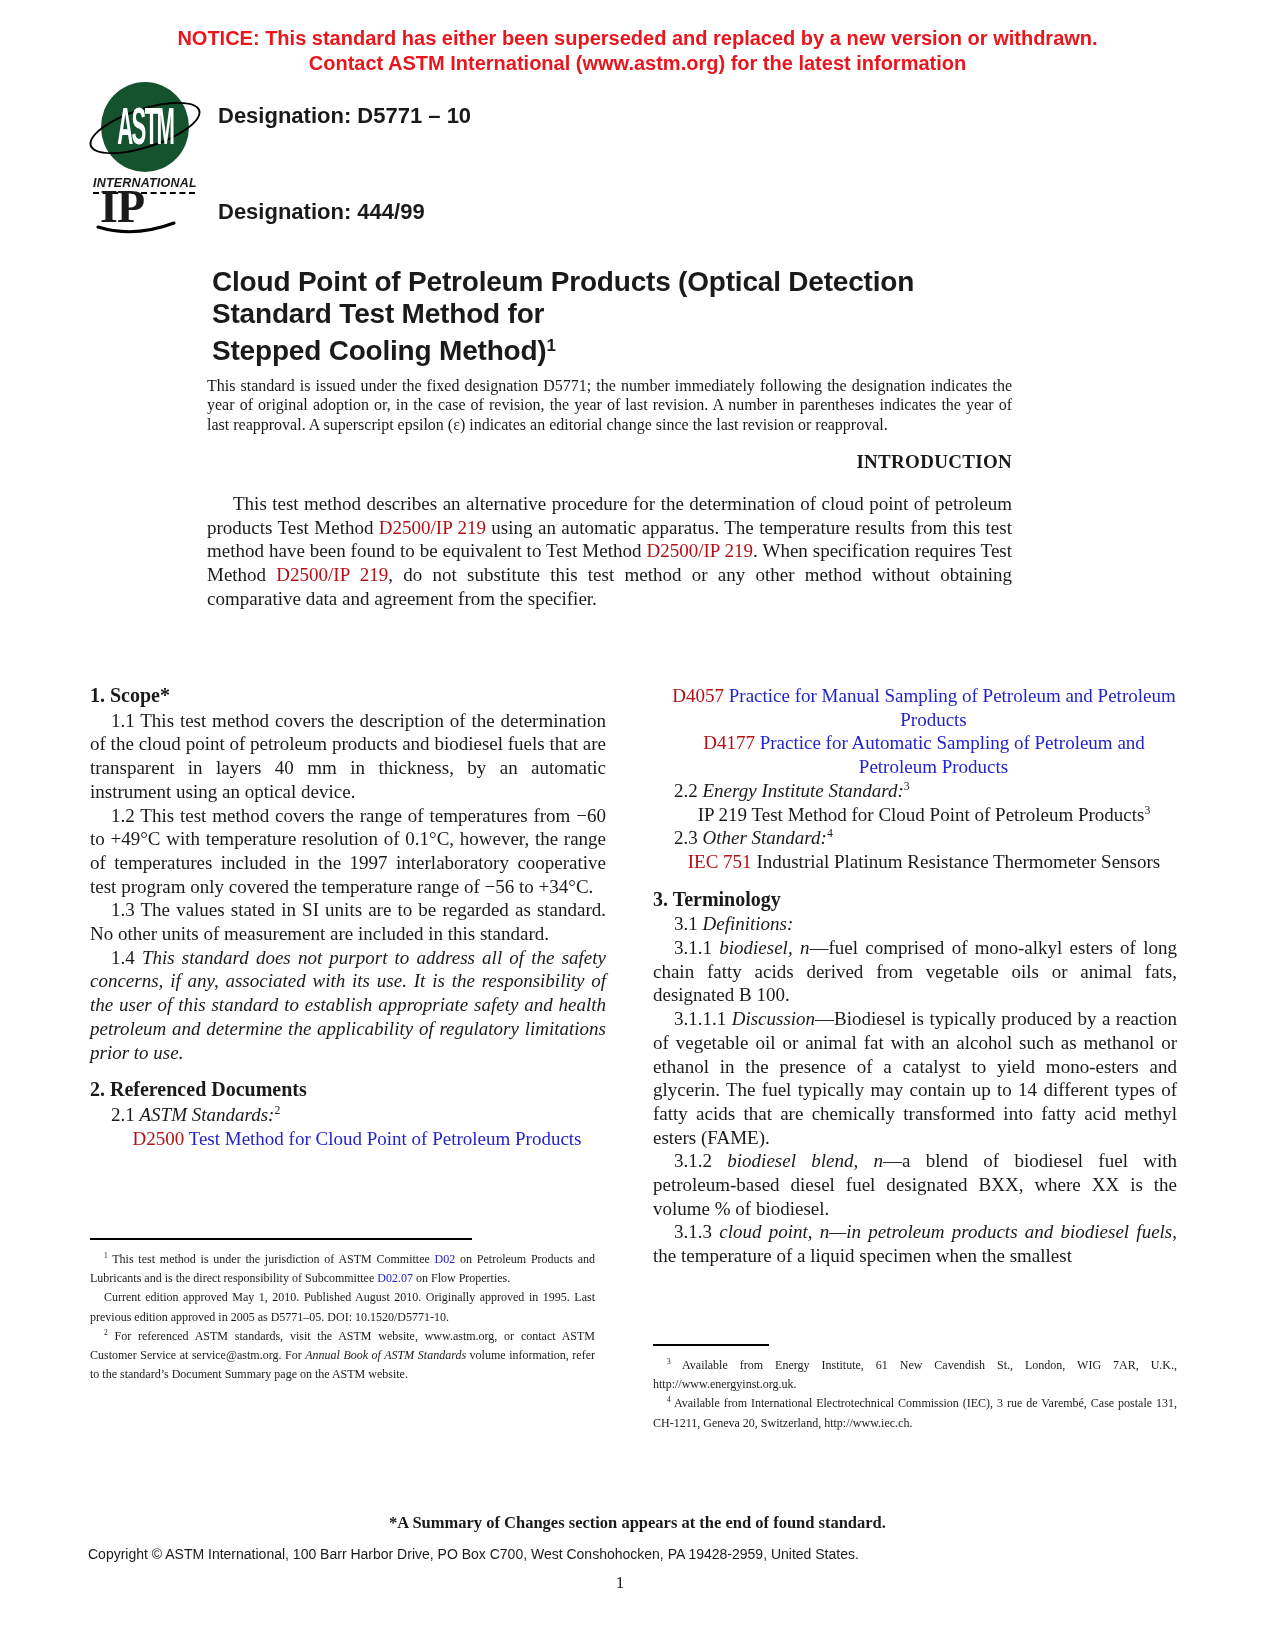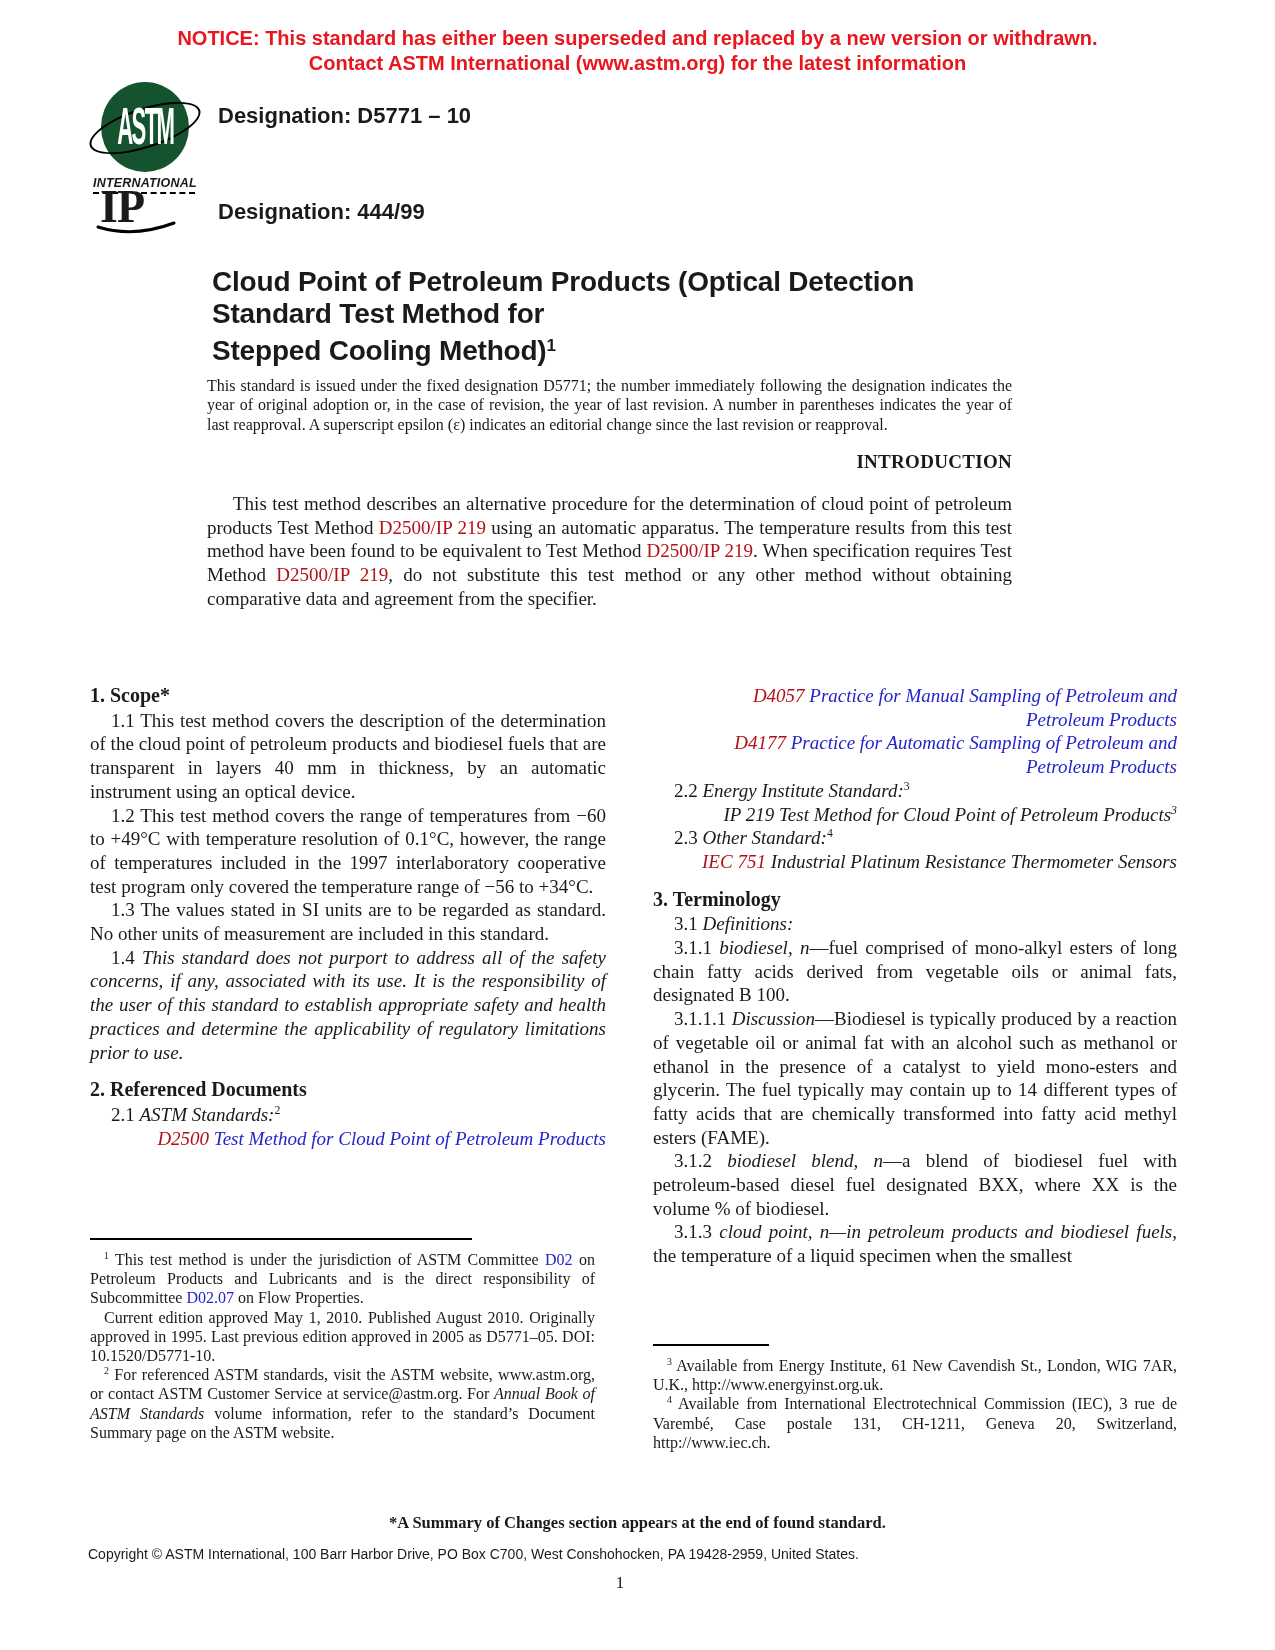--- a/index.html
+++ b/index.html
@@ -86,23 +86,23 @@
     position:absolute;left:207px;top:492px;width:805px;
     font-size:19px;line-height:23.7px;text-align:justify;text-indent:26px;
   }
   
   .col{position:absolute;font-size:19px;line-height:23.7px;text-align:justify;}
   .col-left{left:90px;top:684px;width:516px;}
   .col-right{left:653px;top:684px;width:524px;}
   .sec-head{font-size:20px;font-weight:bold;margin:0 0 1px 0;text-align:left;}
   .sec-head.spaced{margin-top:14px;}
   .para{margin:0;text-indent:21px;}
-  .ref{margin:0;padding-left:37px;text-indent:-19px;text-align:right;font-style:italic;}
-  
-  .footnotes{position:absolute;font-size:16px;line-height:19.2px;text-align:justify;}
+  .ref{margin:0;padding-left:37px;text-indent:-19px;text-align:center;}
+  
+  .footnotes{position:absolute;font-size:12px;line-height:19.2px;text-align:justify;}
   .fn-left{left:90px;top:1238px;width:505px;}
   .fn-right{left:653px;top:1344px;width:524px;}
   .fn-rule{border-top:2.5px solid #000;margin-bottom:10px;}
   .fn-left .fn-rule{width:382px;}
   .fn-right .fn-rule{width:116px;}
   .fn-para{margin:0;text-indent:14px;}
   
   .summary{
     position:absolute;left:30px;top:1513px;width:1215px;
     text-align:center;font-weight:bold;font-size:16.5px;
@@ -160,21 +160,21 @@
   <div class="issue">This standard is issued under the fixed designation D5771; the number immediately following the designation indicates the year of original adoption or, in the case of revision, the year of last revision. A number in parentheses indicates the year of last reapproval. A superscript epsilon (ε) indicates an editorial change since the last revision or reapproval.</div>
 
   <div class="intro-head">INTRODUCTION</div>
   <div class="intro-para"><span class="s-p">This test method describes an alternative procedure for the determination of cloud point of petroleum products Test Method </span><span class="s-r">D2500/IP 219</span><span class="s-p"> using an automatic apparatus. The temperature results from this test method have been found to be equivalent to Test Method </span><span class="s-r">D2500/IP 219</span><span class="s-p">. When specification requires Test Method </span><span class="s-r">D2500/IP 219</span><span class="s-p">, do not substitute this test method or any other method without obtaining comparative data and agreement from the specifier.</span></div>
 
   <div class="col col-left">
     <h2 class="sec-head">1.  Scope*</h2>
     <p class="para"><span class="s-p">1.1  This test method covers the description of the determination of the cloud point of petroleum products and biodiesel fuels that are transparent in layers 40 mm in thickness, by an automatic instrument using an optical device.</span></p>
     <p class="para"><span class="s-p">1.2  This test method covers the range of temperatures from −60 to +49°C with temperature resolution of 0.1°C, however, the range of temperatures included in the 1997 interlaboratory cooperative test program only covered the temperature range of −56 to +34°C.</span></p>
     <p class="para"><span class="s-p">1.3  The values stated in SI units are to be regarded as standard. No other units of measurement are included in this standard.</span></p>
-    <p class="para"><span class="s-p">1.4  </span><span class="s-i">This standard does not purport to address all of the safety concerns, if any, associated with its use. It is the responsibility of the user of this standard to establish appropriate safety and health practices and determine the applicability of regulatory limitations prior to use.</span></p>
+    <p class="para"><span class="s-p">1.4  </span><span class="s-i">This standard does not purport to address all of the safety concerns, if any, associated with its use. It is the responsibility of the user of this standard to establish appropriate safety and health petroleum and determine the applicability of regulatory limitations prior to use.</span></p>
     <h2 class="sec-head spaced">2.  Referenced Documents</h2>
     <p class="para"><span class="s-p">2.1  </span><span class="s-i">ASTM Standards:</span><span class="s-sup">2</span></p>
     <p class="ref"><span class="s-r">D2500</span><span class="s-b">  Test Method for Cloud Point of Petroleum Products</span></p>
   </div>
 
   <div class="col col-right">
     <p class="ref"><span class="s-r">D4057</span><span class="s-b">  Practice for Manual Sampling of Petroleum and Petroleum Products</span></p>
     <p class="ref"><span class="s-r">D4177</span><span class="s-b">  Practice for Automatic Sampling of Petroleum and Petroleum Products</span></p>
     <p class="para"><span class="s-p">2.2  </span><span class="s-i">Energy Institute Standard:</span><span class="s-sup">3</span></p>
     <p class="ref"><span class="s-p">IP 219  Test Method for Cloud Point of Petroleum Products</span><span class="s-sup">3</span></p>

